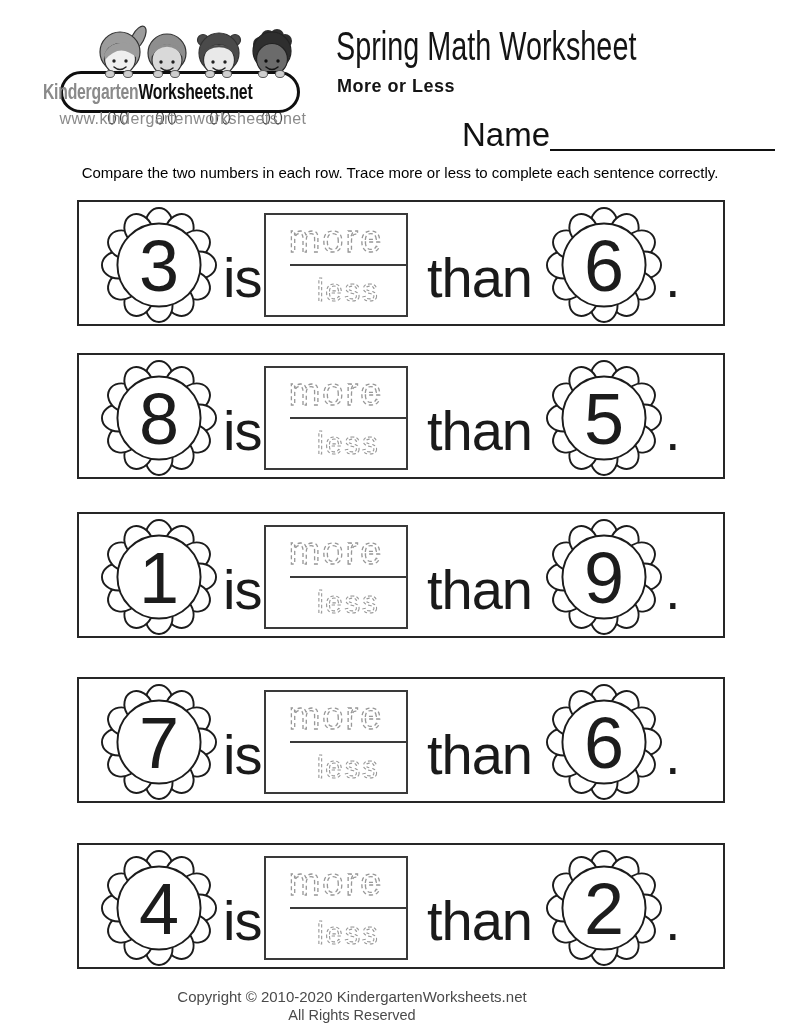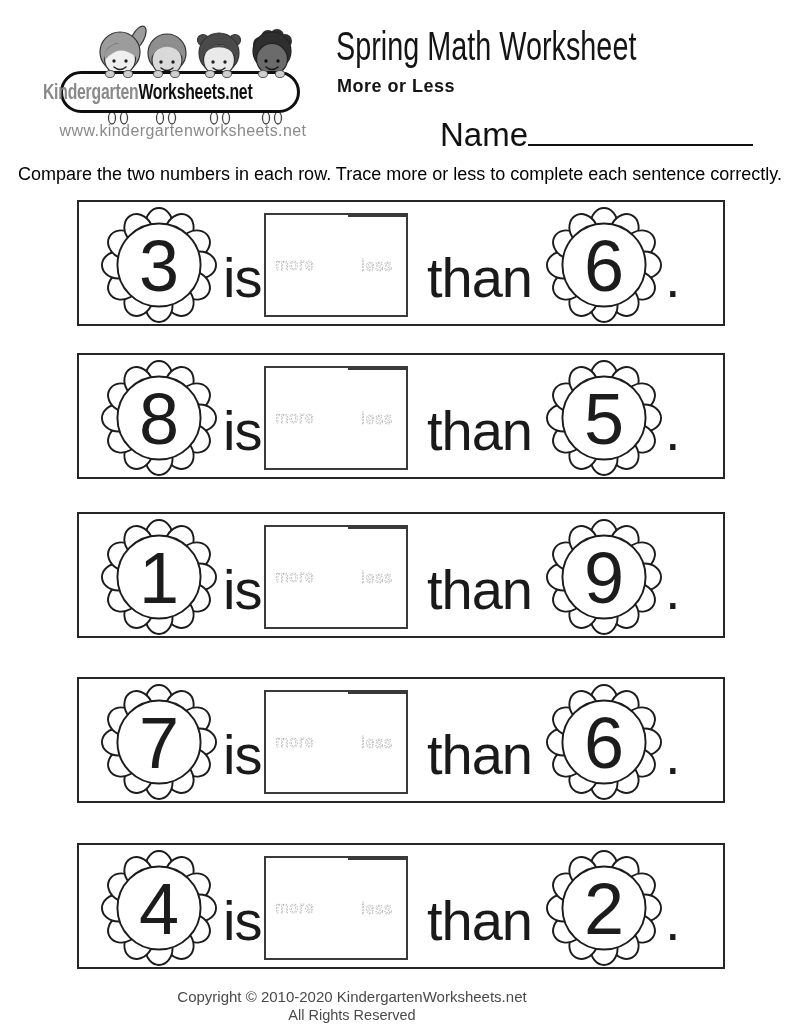--- a/index.html
+++ b/index.html
@@ -11,55 +11,55 @@
   .kids { position:absolute; left:16px; top:12px; width:222px; height:62px; z-index:1; }
   .hands { position:absolute; left:16px; top:57px; width:222px; height:14px; z-index:3; }
   .banner { position:absolute; left:2px; top:61px; width:240px; height:42px; background:#fff;
             border:3px solid #0f0f0f; border-radius:21px; z-index:2;
             display:flex; align-items:center; justify-content:flex-end; overflow:visible; }
   .banner-text { white-space:nowrap; font-weight:bold; font-size:22.5px; letter-spacing:-0.3px;
                  transform:scaleX(0.70); transform-origin:center; }
   .banner-gray { color:#8a8a8a; }
   .banner-black { color:#0f0f0f; }
   .legs { position:absolute; left:10px; top:100px; width:230px; height:20px; z-index:0; }
-  .site-url { position:absolute; left:0; top:112px; width:250px; text-align:center;
+  .site-url { position:absolute; left:0; top:100px; width:250px; text-align:center;
               font-size:16px; letter-spacing:0.4px; color:#8a8a8a; z-index:2; }
 
   
   .title { position:absolute; left:336px; top:24px; font-size:40px; font-weight:400;
            white-space:nowrap; transform:scaleX(0.72); transform-origin:left; color:#141414; }
   .subtitle { position:absolute; left:337px; top:76px; font-size:18px; font-weight:bold;
               letter-spacing:0.5px; color:#141414; }
-  .name-row { position:absolute; left:440px; top:118px; display:flex; align-items:flex-start; }
+  .name-row { position:absolute; left:462px; top:118px; display:flex; align-items:flex-end; }
   .name-label { font-size:33px; line-height:1; color:#111; }
   .name-line { width:225px; height:28px; border-bottom:2.5px solid #111; }
 
   .instructions { position:absolute; left:0; top:164px; width:800px; text-align:center;
-                  font-size:18px; color:#000; white-space:nowrap; }
+                  font-size:15px; color:#000; white-space:nowrap; }
 
   
   .row { position:absolute; left:77px; width:648px; height:126px; border:2px solid #262626; background:#fff; }
   .row1 { top:200px; } .row2 { top:353px; } .row3 { top:512px; } .row4 { top:677px; } .row5 { top:843px; }
 
   .flower { position:absolute; width:116px; height:116px; top:5px; }
   .fl-left  { left:22px; }
   .fl-right { left:467px; }
   .flower-svg { position:absolute; left:0; top:0; width:116px; height:116px; }
   .num { position:absolute; left:0; top:0; width:116px; height:116px;
          display:flex; align-items:center; justify-content:center;
          font-size:72px; color:#1c1c1c; line-height:1; padding-top:2px; }
 
   .word { position:absolute; bottom:18px; font-size:56px; line-height:1; color:#1a1a1a;
           letter-spacing:-1px; white-space:nowrap; }
   .w-is   { left:144px; }
   .w-than { left:348px; }
   .w-period { left:586px; }
 
   .trace-box { position:absolute; left:185px; top:11px; width:144px; height:104px;
-               border:2px solid #3a3a3a; background:#fff; display:flex; flex-direction:row; }
+               border:2px solid #3a3a3a; background:#fff; display:flex; flex-direction:column; }
   .trace-cell { flex:1; display:flex; align-items:center; justify-content:center; overflow:hidden; }
   .trace-cell.bottom { border-top:2px solid #3a3a3a;margin-left:24px; }
   .trace-svg { width:140px; height:46px; }
   .trace-text { font-family:"Liberation Sans", sans-serif; font-size:38px; letter-spacing:2px;
                 fill:none; stroke:#989898; stroke-width:1.3; stroke-dasharray:4 3; }
 
   
   .footer { position:absolute; left:0; top:988px; width:704px; text-align:center; color:#4a4a4a; }
   .footer .line1 { font-size:15px; }
   .footer .line2 { font-size:14.5px; margin-top:2px; }

